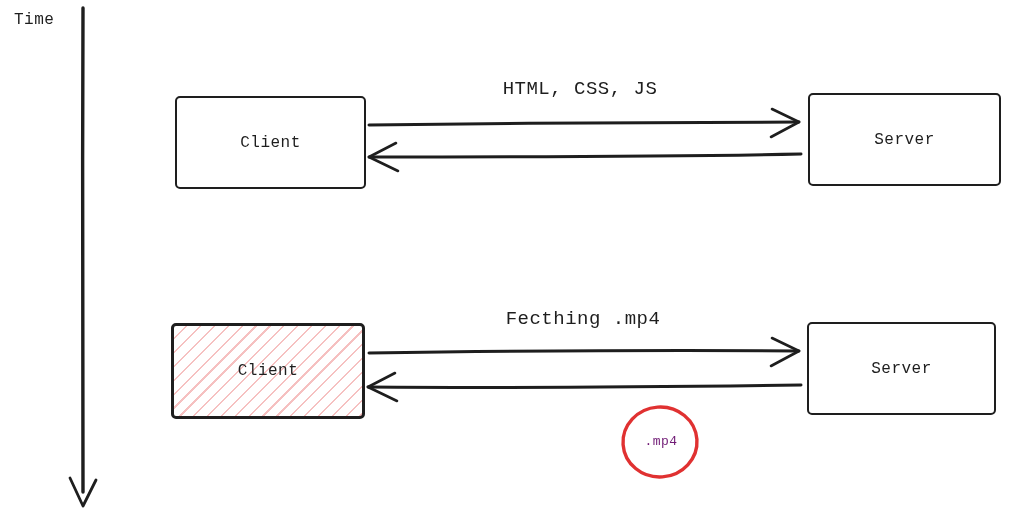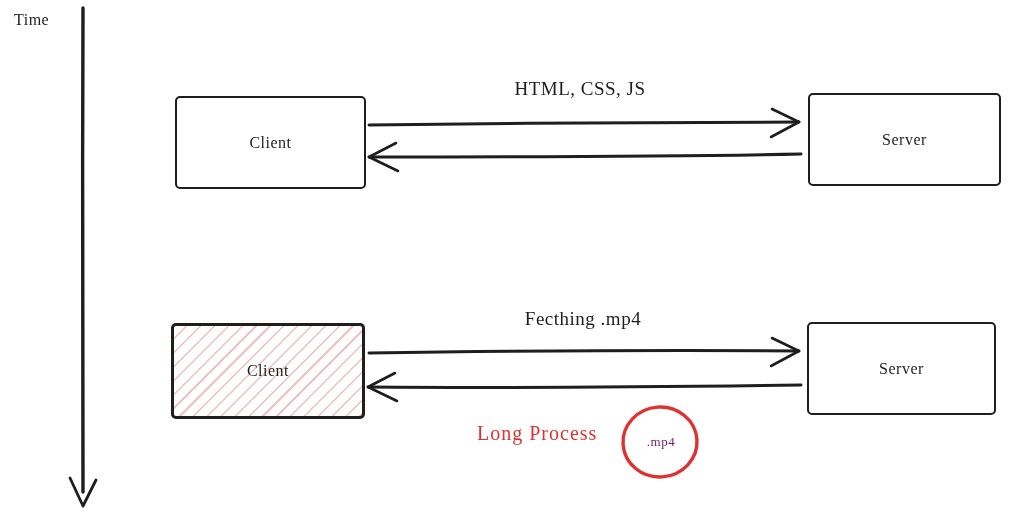--- a/index.html
+++ b/index.html
@@ -6,21 +6,21 @@
     margin: 0;
     padding: 0;
     background: #ffffff;
   }
   .canvas {
     position: relative;
     width: 1011px;
     height: 517px;
     background: #ffffff;
     overflow: hidden;
-    font-family: Liberation Serif, serif;
+    font-family: Liberation Mono, monospace;
     color: #1e1e1e;
   }
   svg.layer {
     position: absolute;
     left: 0;
     top: 0;
     width: 1011px;
     height: 517px;
     pointer-events: none;
   }
@@ -140,16 +140,15 @@
 
   <div class="box hatched box-client-2">
     <span>Client</span>
   </div>
   <div class="box box-server-2">
     <span>Server</span>
   </div>
 
   <div class="lbl arrow-label-2">Fecthing .mp4</div>
 
-  <div class="lbl long-process">Long Process</div>
   <div class="lbl mp4-badge">.mp4</div>
 
 </div>
 
 </body></html>

